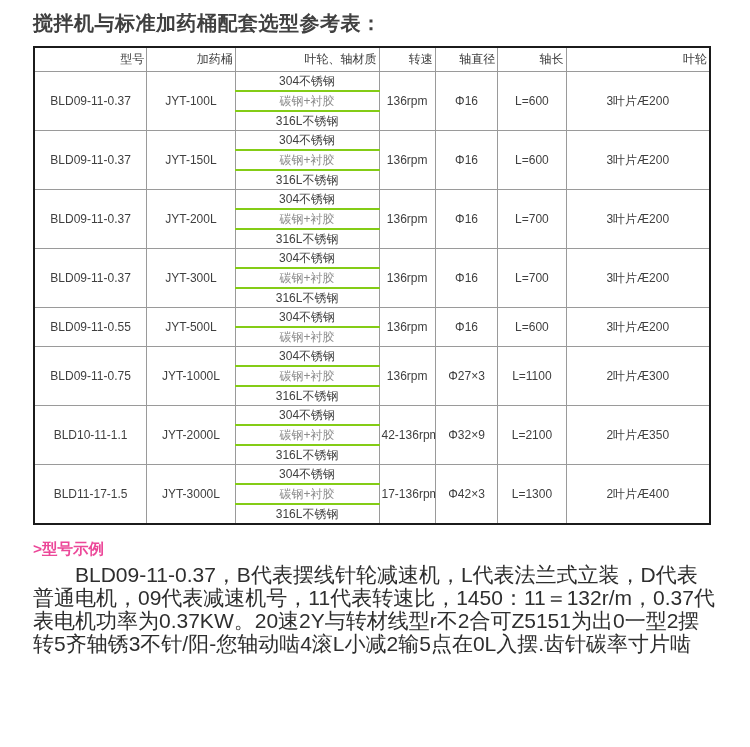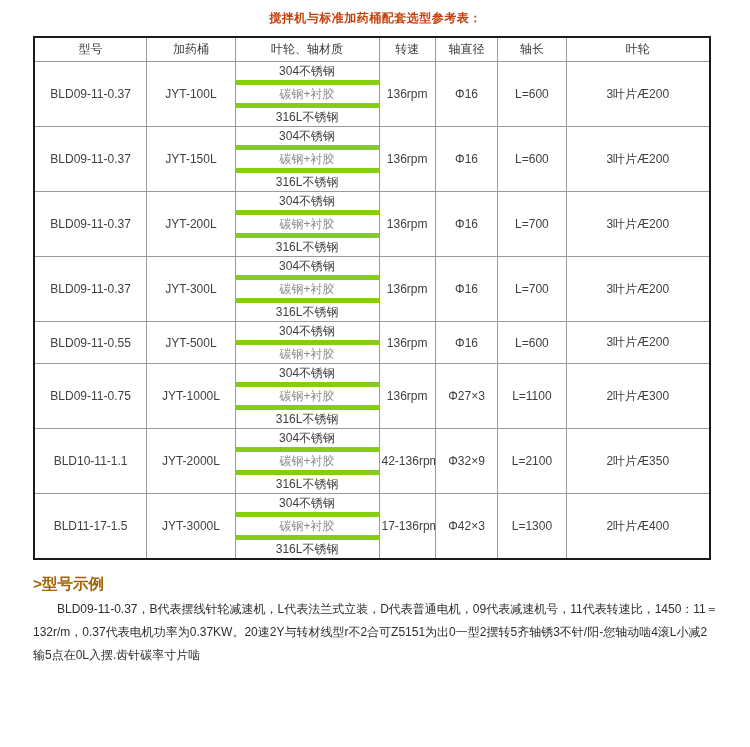--- a/index.html
+++ b/index.html
@@ -10,26 +10,25 @@
   }
   .page {
     width: 750px;
     height: 747px;
     box-sizing: border-box;
     padding: 10px 32px 0 33px;
     background: #ffffff;
     overflow: hidden;
   }
   .page-title {
-    font-size: 12px;
+    font-size: 20px;
     font-weight: 700;
-    color: #c2410c;
+    color: #404040;
     margin: 0 0 9px 0;
     letter-spacing: 0.5px;
-    text-align: center;
   }
   table.sel-table {
     border-collapse: collapse;
     table-layout: fixed;
     width: 678px;
     border: 2px solid #1b1b1b;
     margin-bottom: 13px;
   }
   .sel-table th, .sel-table td {
     border: 1px solid #9a9a9a;
@@ -39,34 +38,35 @@
     font-size: 12px;
     color: #3f3f3f;
     background: #ffffff;
     overflow: hidden;
     white-space: nowrap;
   }
   .sel-table th {
     height: 23px;
     font-weight: 400;
     color: #3c3c3c;
+    text-align: right;
   }
   .sel-table td { height: 18px; }
   .sel-table td.mat-light { color: #8b8b8b; }
-  .sel-table tr.mat-cont td { border-top: 5px solid #84cc16; }
+  .sel-table tr.mat-cont td { border-top: 2px solid #84cc16; }
   .sec-heading {
     font-size: 15.5px;
     font-weight: 700;
-    color: #a16207;
+    color: #ec4899;
     margin: 10px 0 3px 0;
     line-height: 22px;
   }
   .sec-para {
     margin: 0;
-    font-size: 12px;
+    font-size: 21px;
     line-height: 23px;
     color: #2e2e2e;
     text-indent: 2em;
     word-break: break-all;
   }
 </style>
 </head>
 <body>
 
 <div class="page">

